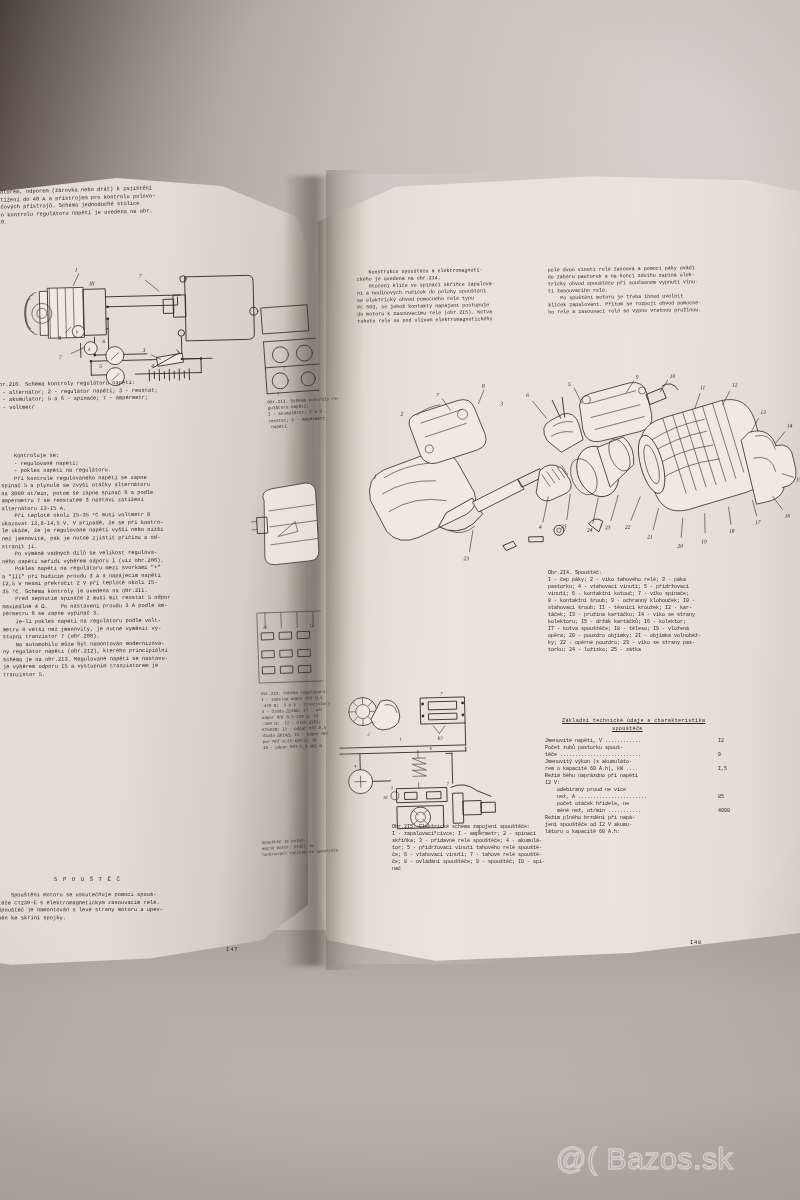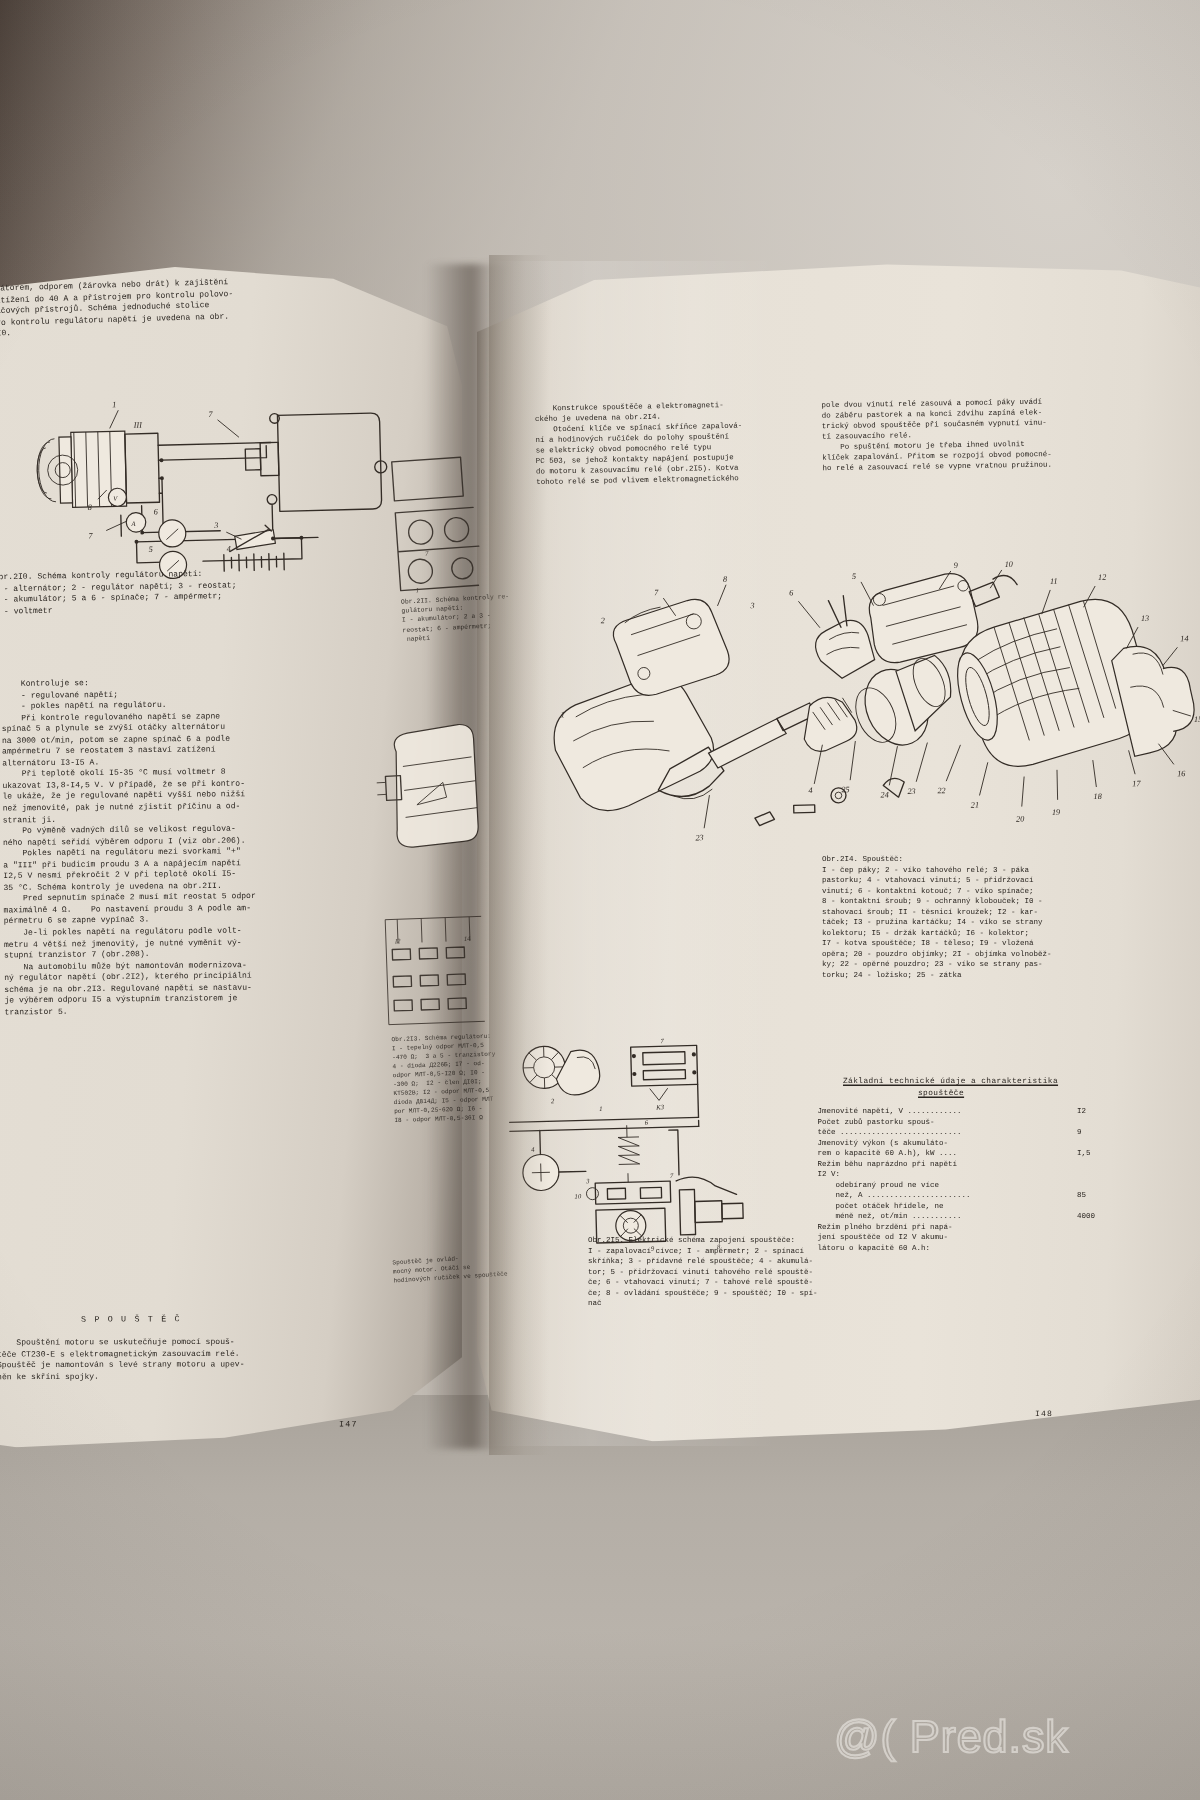--- a/index.html
+++ b/index.html
@@ -555,14 +555,14 @@
       <path class="ln2" d="M0 38 h6 M0 46 h6"></path>
       <path class="ln2" d="M26 54 l18 -14 2 10 z"></path>
     </g>
   </svg>
 
   <div class="tx" id="rp-pageno">I48</div>
 
   <div class="fade-gutter"></div>
   <div class="bg-vig"></div>
 
-  <div class="wm">@( Pred.sk</div>
+  <div class="wm">@( Bazos.sk</div>
 </div>
 
 </body></html>

